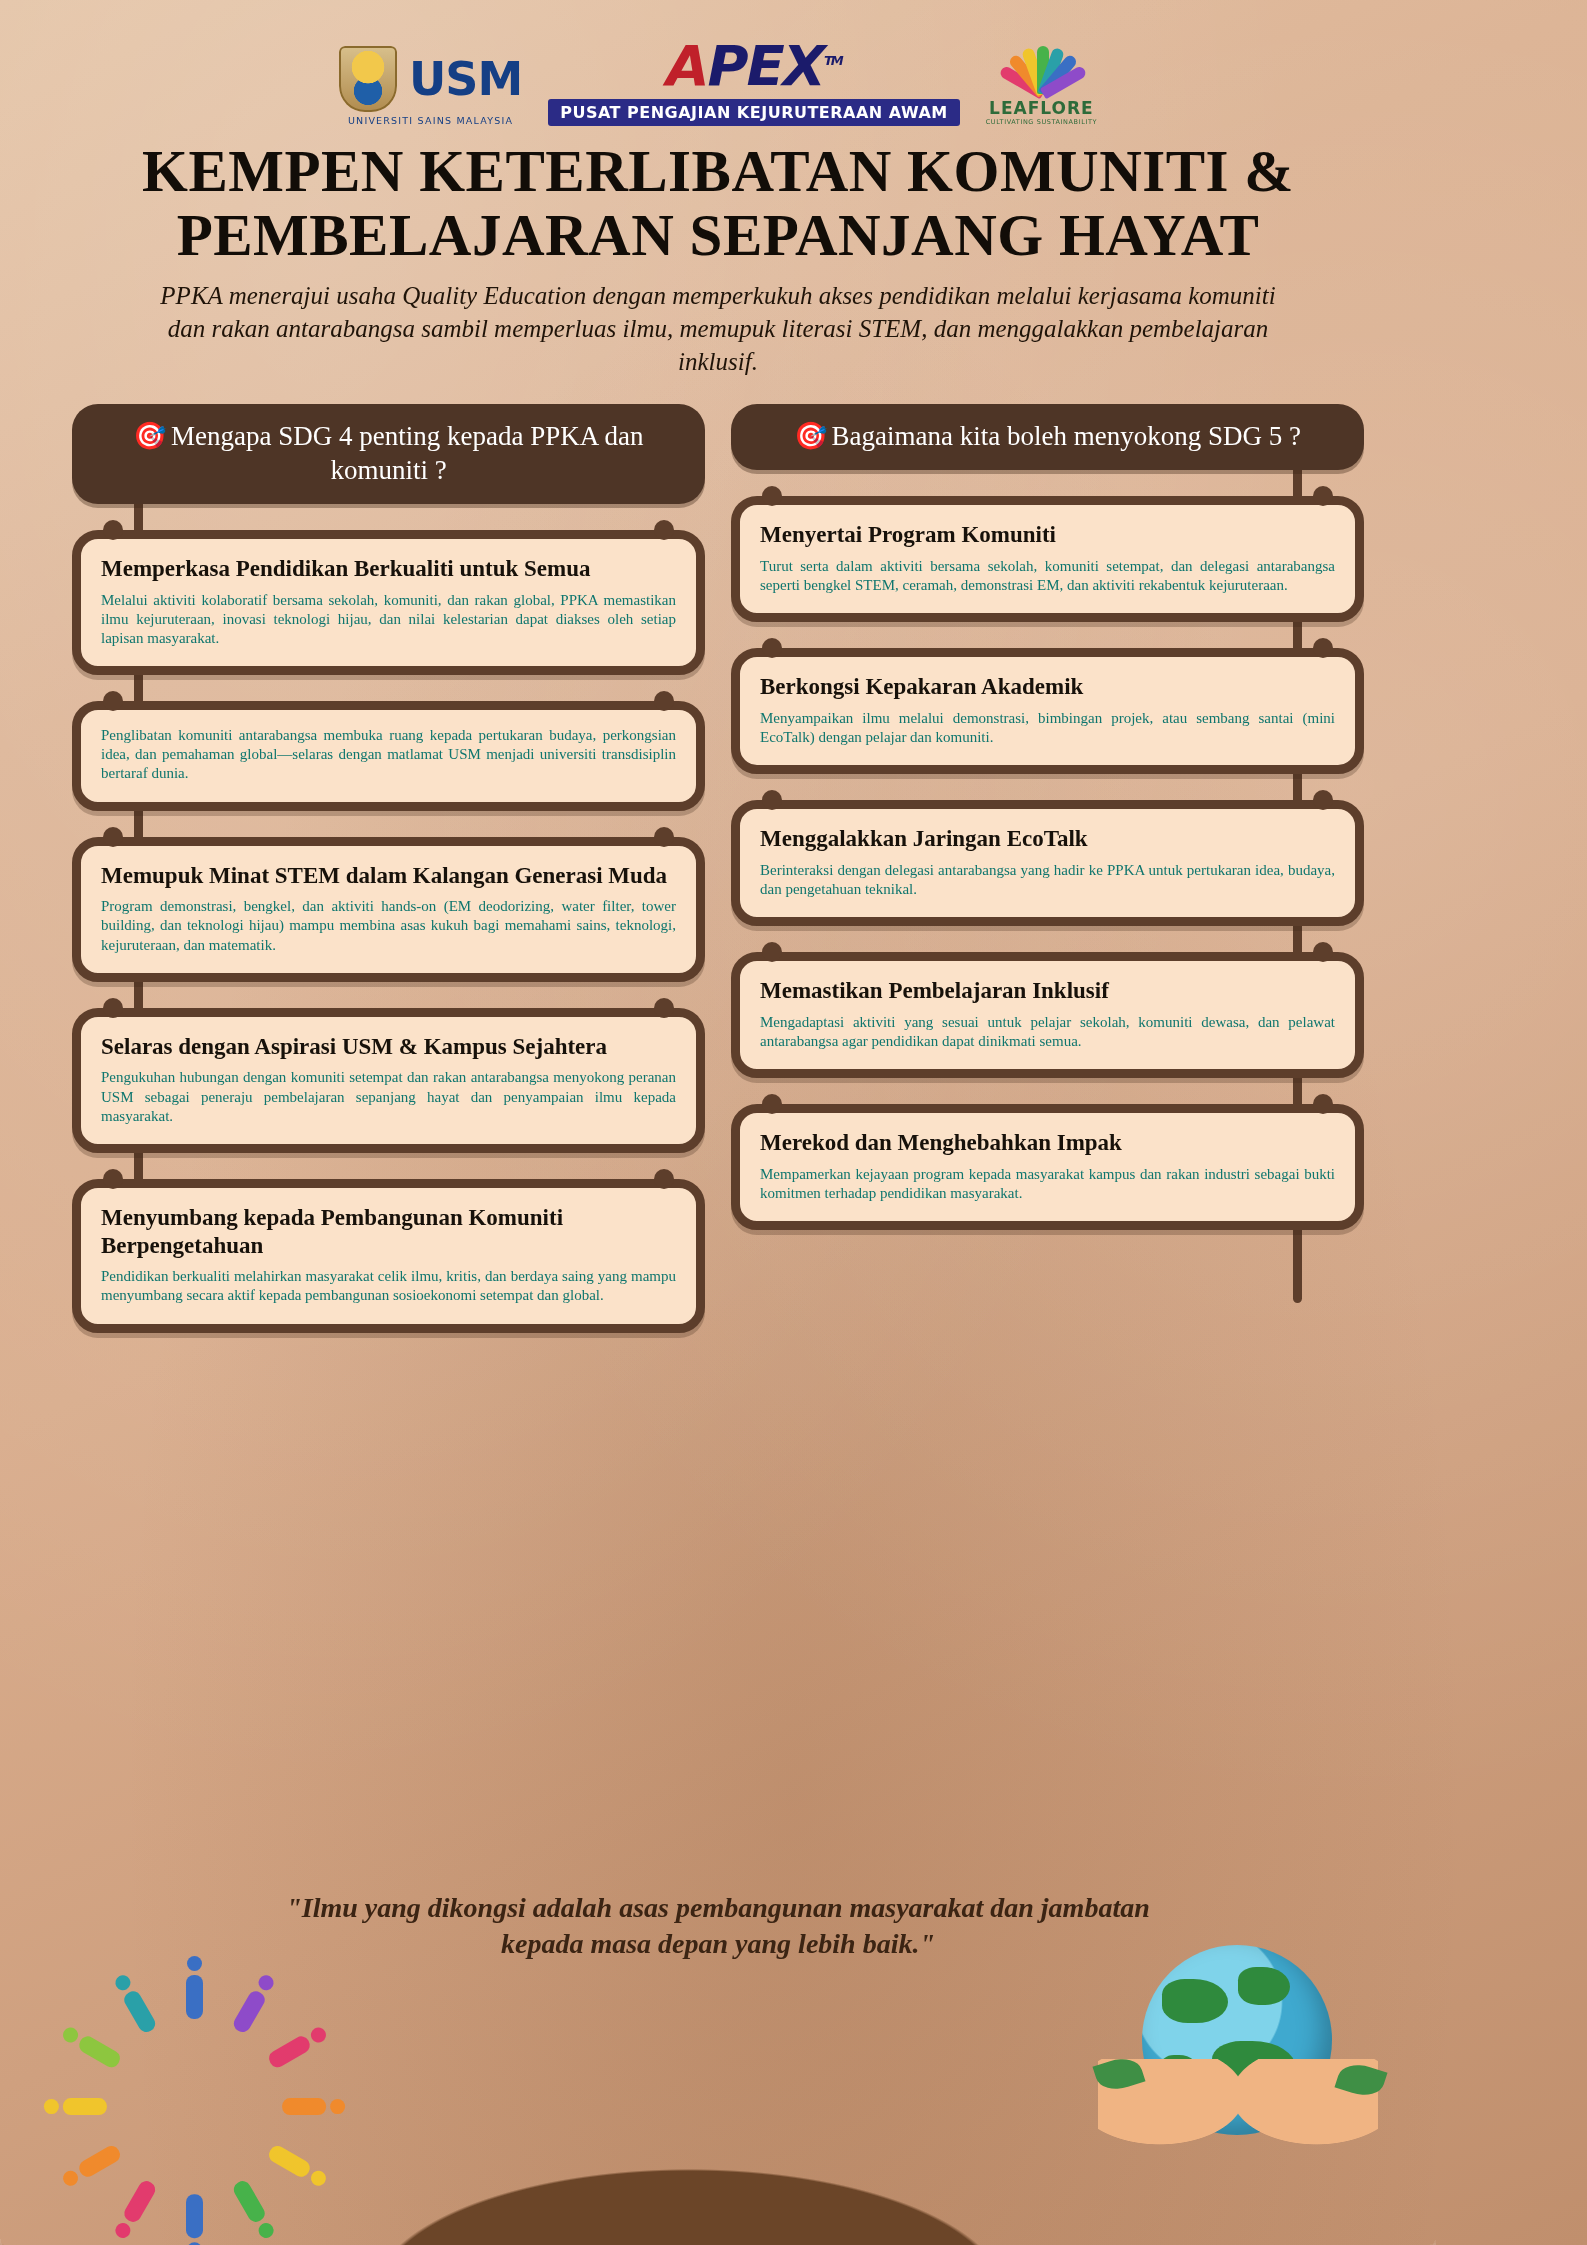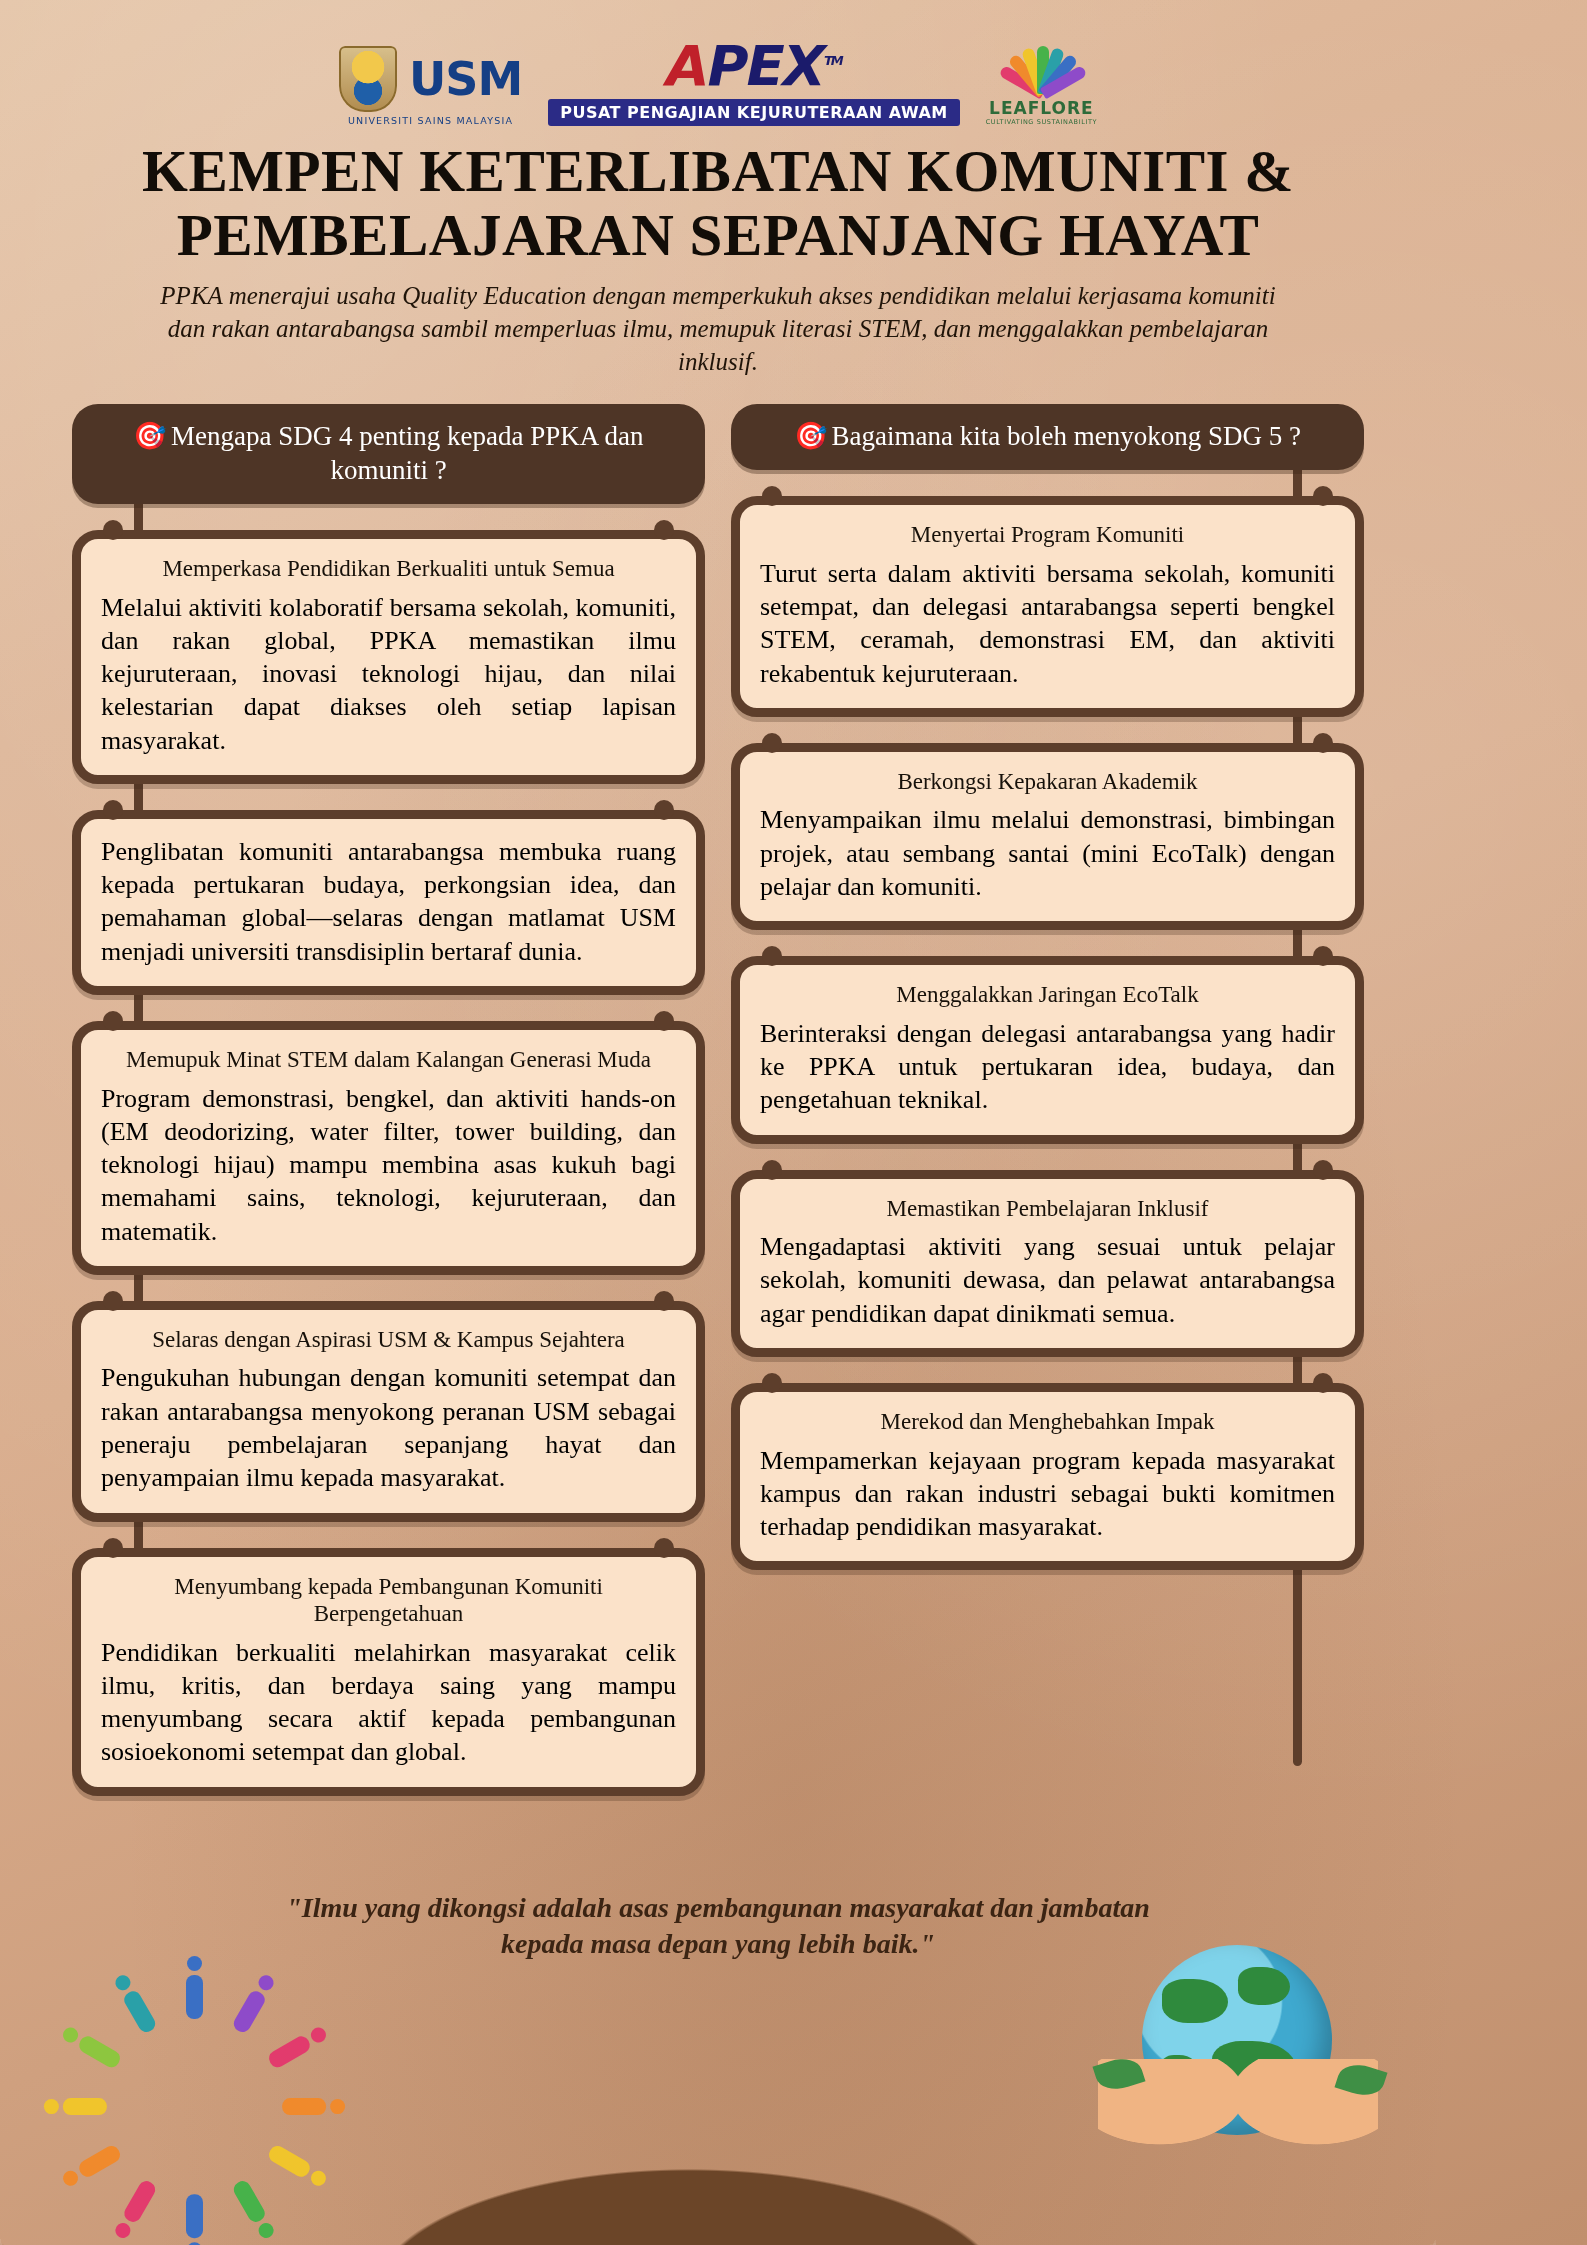--- a/index.html
+++ b/index.html
@@ -107,24 +107,24 @@
   .card{
     position:relative;z-index:2;
     margin:26px 0 0;
     background:#fbe2c9;
     border:9px solid #5d3e2b;
     border-radius:26px;
     padding:16px 20px 18px;
     box-shadow:0 5px 0 rgba(60,36,20,.25);
   }
   .card h3{
-    margin:0 0 8px;text-align:center;font-size:23px;line-height:1.2;color:#17110a;font-weight:normal;
+    margin:0 0 8px;font-size:23px;line-height:1.2;color:#17110a;font-weight:bold;
   }
   .card p{
-    margin:0;font-size:26px;line-height:1.28;color:#000000;text-align:justify;
+    margin:0;font-size:15px;line-height:1.28;color:#0f766e;text-align:justify;
   }
   .dot{
     position:absolute;width:20px;height:20px;border-radius:50%;background:#5d3e2b;top:-19px;
   }
   .dot.l{left:22px;}
   .dot.r{right:22px;}
 
   
   .footer-quote{
     position:absolute;left:0;right:0;top:1890px;text-align:center;

